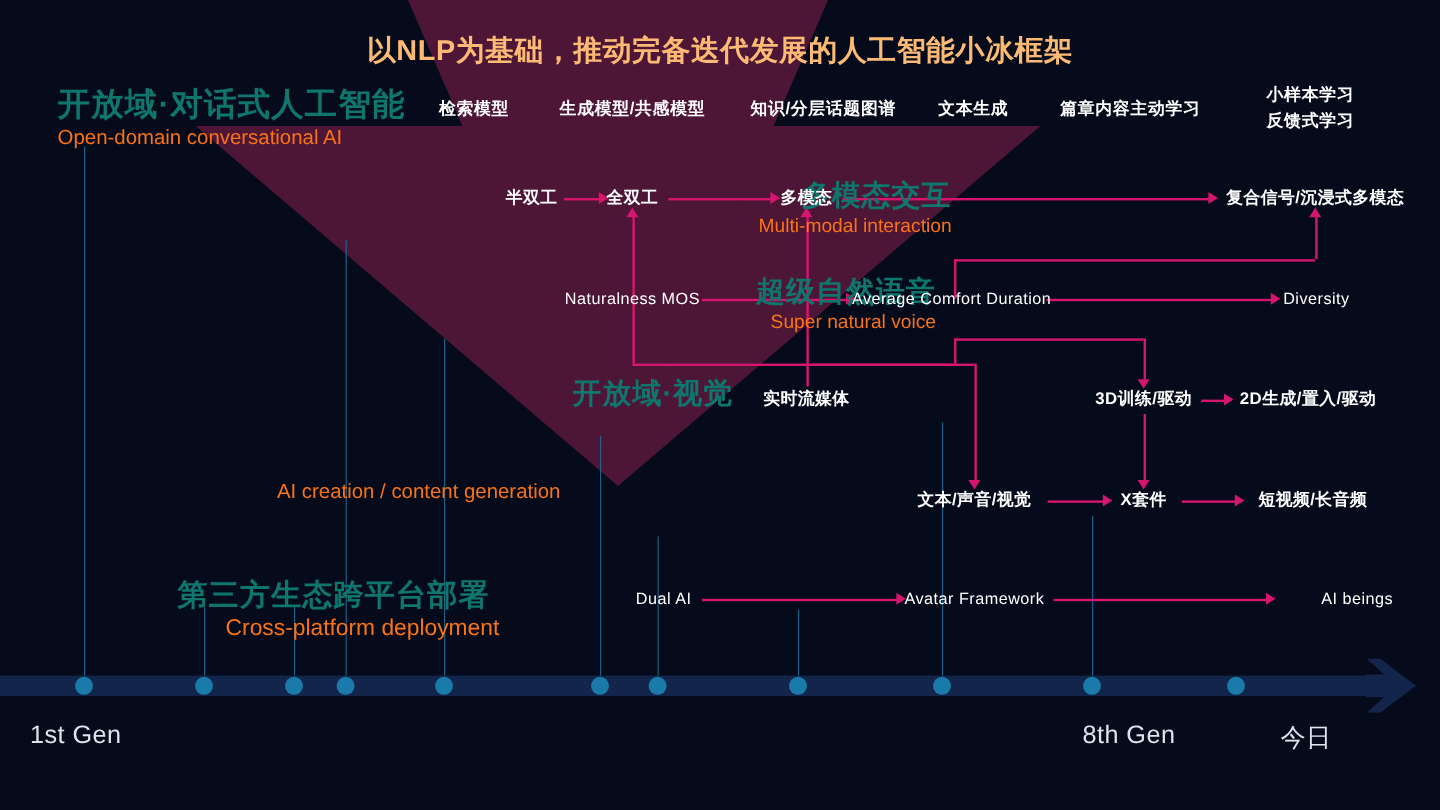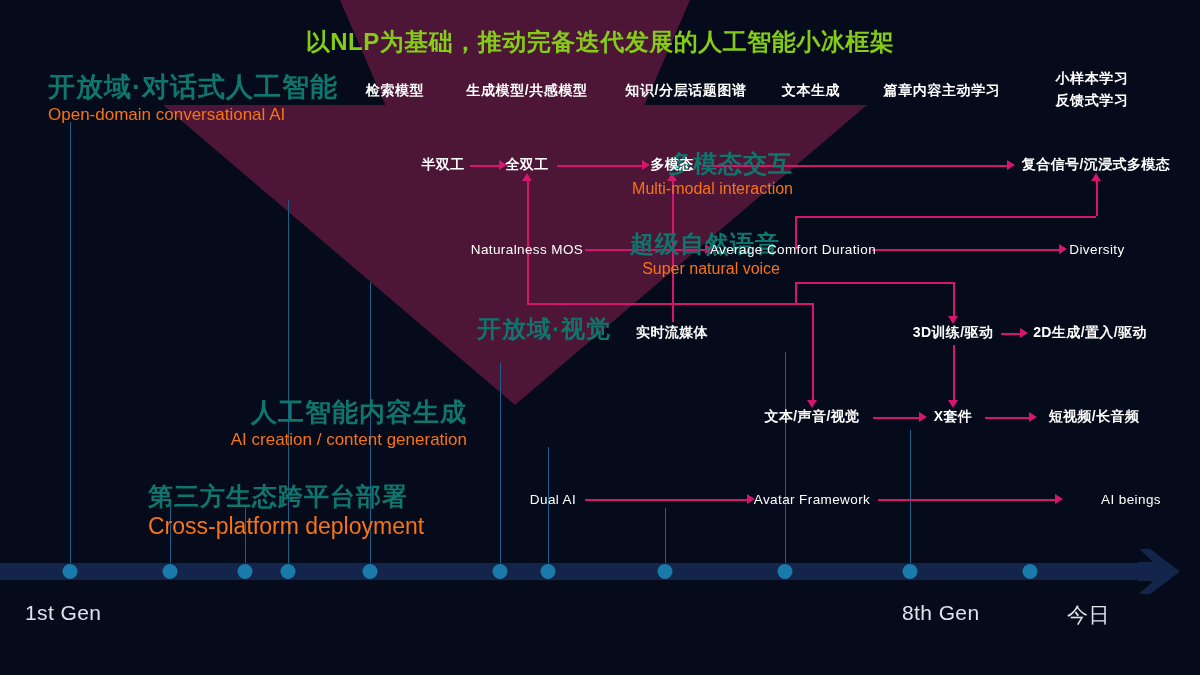--- a/index.html
+++ b/index.html
@@ -26,21 +26,21 @@
     left:163px; top:105px; width:704px; height:300px;
     background:#4d1636;
     clip-path:polygon(0 0, 100% 0, 50% 100%);
     pointer-events:none;
   }
   
   .title{
     position:absolute;
     left:0; right:0; top:26px;
     text-align:center;
-    color:#84cc16;
+    color:#fdba74;
     font-size:24px;
     font-weight:bold;
     letter-spacing:.5px;
     z-index:8;
   }
   
   .axis-bar{
     position:absolute;
     left:0; top:563px; width:1160px; height:17px;
     background:#13254a;
@@ -163,26 +163,25 @@
         <span class="en" style="font-size: 16px;">Multi-modal interaction</span>
       </div>
       <div class="rowhead right" style="top: 230px; left: 0px; width: 780px;">
         <span class="cn" style="font-size: 24px;">超级自然语音</span>
         <span class="en" style="font-size: 16px;">Super natural voice</span>
       </div>
       <div class="rowhead right" style="top: 315px; left: 0px; width: 611px;">
         <span class="cn" style="font-size: 24px;">开放域·视觉</span>
       </div>
       <div class="rowhead right" style="top: 398px; left: 0px; width: 467px;">
-        <span class="cn" style="font-size: 26px;">人工智能内容生成</span>
         <span class="en" style="font-size: 17px; padding-left: 19px;">AI creation / content generation</span>
       </div>
       <div class="rowhead" style="top: 482px; left: 148px;">
         <span class="cn" style="font-size: 25px;">第三方生态跨平台部署</span>
-        <span class="en" style="font-size: 23px;">Cross-platform deployment</span>
+        <span class="en" style="font-size: 19px; margin-left: 40px;">Cross-platform deployment</span>
       </div>
     </div>
 
   <div id="connectors">
       <div class="h-line" style="left: 470px; top: 165px; width: 30px;"></div>
       <svg class="arrowhead" width="14" height="14" viewBox="0 0 14 14" style="left: 496px; top: 158px;">
         <path d="M3 2 L11 7 L3 12 Z" fill="#d6156e"></path>
       </svg>
       <div class="h-line" style="left: 557px; top: 165px; width: 86px;"></div>
       <svg class="arrowhead" width="14" height="14" viewBox="0 0 14 14" style="left: 639px; top: 158px;">

